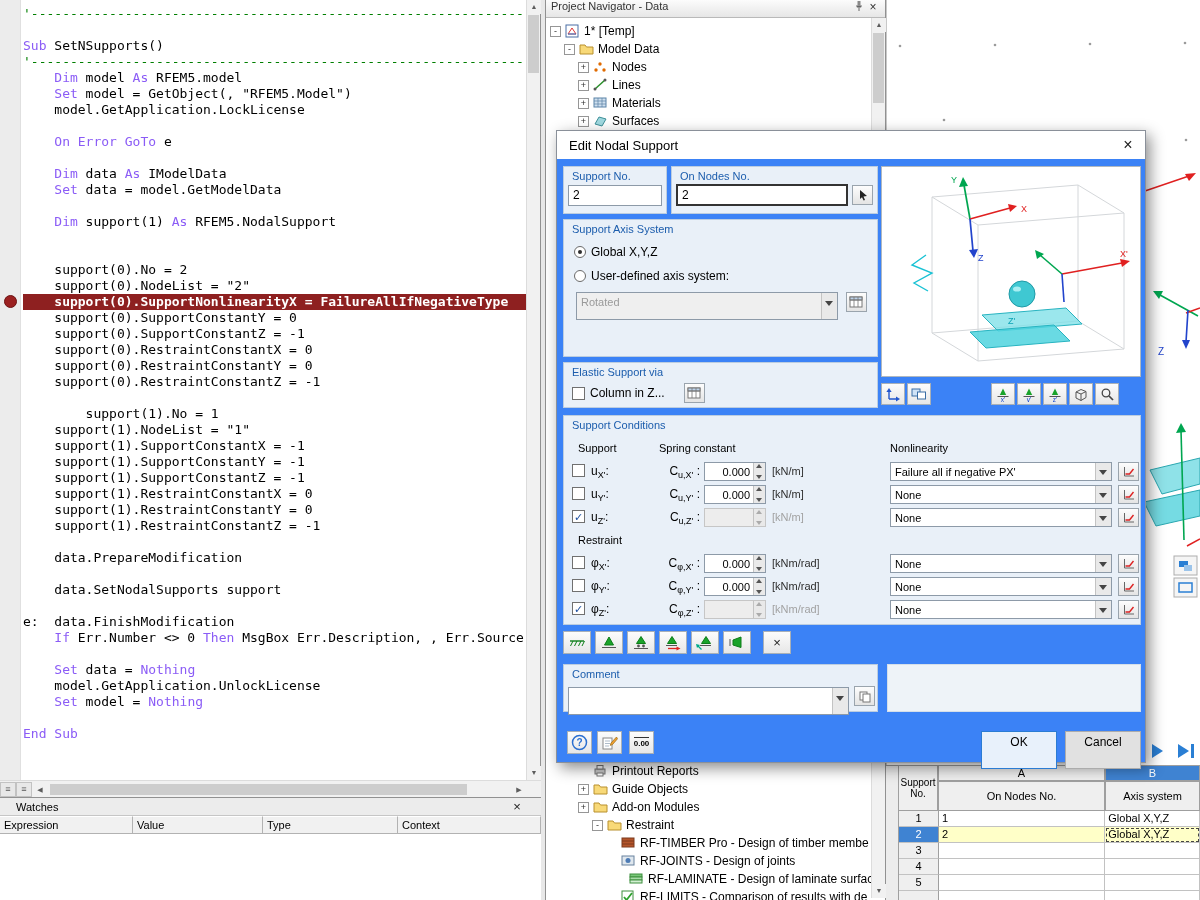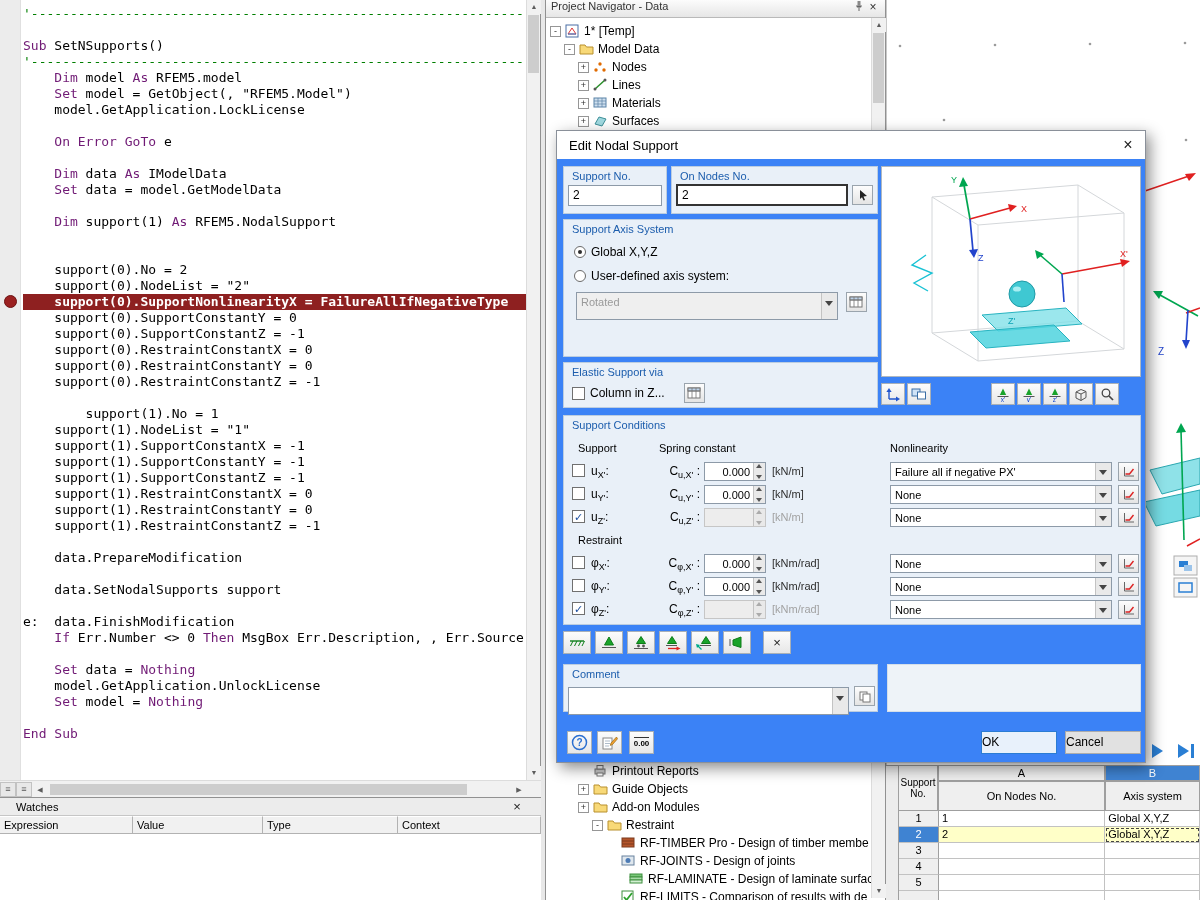--- a/index.html
+++ b/index.html
@@ -8,21 +8,21 @@
           font-family:"Liberation Sans",sans-serif;font-size:12px;color:#000}
 
   
   .code-panel{position:absolute;left:0;top:0;width:541px;height:797px;background:#fff;border-right:1px solid #919191;z-index:1}
   .code-margin{position:absolute;left:0;top:0;width:21px;height:100%;background:#ececec;border-right:1px solid #e0e0e0}
   .breakpoint{position:absolute;left:4px;width:13px;height:13px;border-radius:50%;background:#9b2121;border:1px solid #6d1212;z-index:3}
   .code-lines{position:absolute;left:23px;top:6px;right:14px;bottom:17px;overflow:hidden;
               font-family:"DejaVu Sans Mono",monospace;font-size:13px;line-height:16px;white-space:pre}
   .code-line{height:16px;white-space:pre}
   .code-line.cm{color:#007f00}
-  .kw{color:#701a75}
+  .kw{color:#8b5cf6}
   .code-line.hl{background:#8e2020;color:#fff;font-weight:bold;margin-left:-2px;padding-left:2px}
   .vscroll{position:absolute;right:0;top:0;width:14px;height:780px;background:#f1f1f1;border-left:1px solid #dcdcdc}
   .sbtn{position:absolute;left:0;width:14px;height:14px;color:#5c5c5c;font-size:7px;text-align:center;line-height:14px;background:#f1f1f1}
   .sthumb{position:absolute;left:1px;width:11px;background:#cdcdcd}
   .hstrip{position:absolute;left:0;top:780px;width:541px;height:17px;background:#f1f1f1;border-top:1px solid #dcdcdc;display:flex;align-items:center}
   .split-btn{width:16px;height:15px;background:#e8e8e8;border:1px solid #c2c2c2;font-size:9px;line-height:13px;text-align:center;color:#555}
   .harrow{width:16px;height:15px;font-size:7px;line-height:15px;text-align:center;color:#5c5c5c}
   .htrack{flex:1;height:15px;position:relative}
   .hthumb{position:absolute;left:2px;top:2px;height:11px;width:90%;background:#cdcdcd}
 
@@ -108,21 +108,21 @@
   .cond-row .dd .ab i{top:7px}
   .cond-row .btn-sm{left:554px;top:2px;width:21px;height:19px}
   .deficons{position:absolute;display:flex;align-items:center}
   .btn-ico{display:inline-flex;align-items:center;justify-content:center;width:28px;height:23px;
            background:linear-gradient(#fcfcfc,#e7e7e7);border:1px solid #a8b0b8;margin-right:4px;flex:none}
   .btn-ico.xbtn{margin-left:8px;font-size:13px;color:#222}
   .pv-toolbar{position:absolute;display:flex;align-items:center}
   .pv-toolbar .btn-ico{width:24px;height:22px;margin-right:2px}
   .pv-toolbar .spacer{width:58px}
   .preview{position:absolute;background:#fff;border:1px solid #b0b8c0}
-  .btn{position:absolute;width:76px;height:23px;text-align:left;line-height:21px;font-size:12px;background:#e1e1e1;border:1px solid #acacac}
+  .btn{position:absolute;width:76px;height:38px;text-align:center;line-height:21px;font-size:12px;background:#e1e1e1;border:1px solid #acacac}
   .btn.default{background:#e8f1fb;border:1px solid #2b7cd3}
   .dlg-bl{position:absolute;width:25px;height:23px}
   .units i{font-style:normal;font-size:8px;font-weight:bold;border-top:1px solid #333;padding-top:1px}
 </style>
 </head>
 <body>
 
 <div class="screen">
 
   <div class="code-panel">

